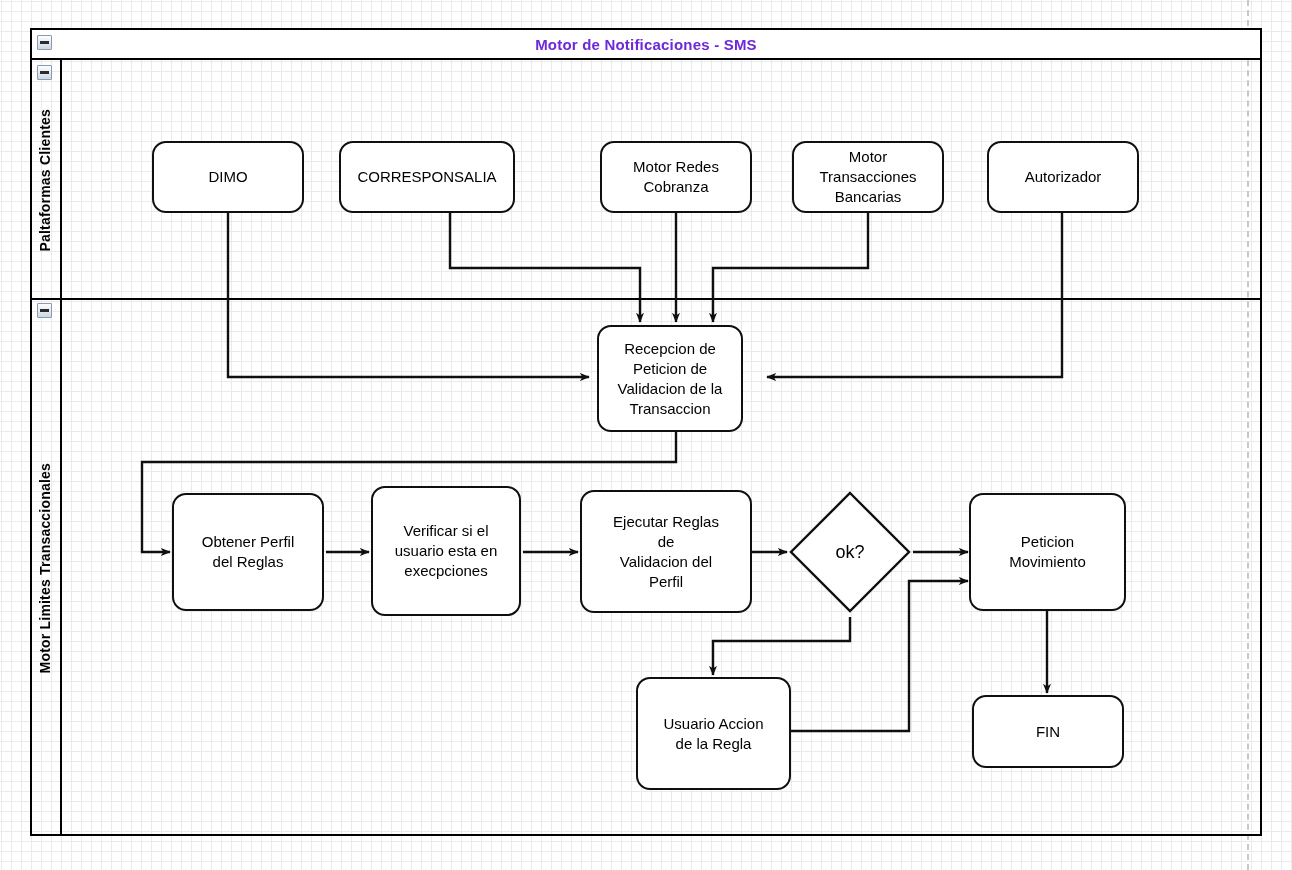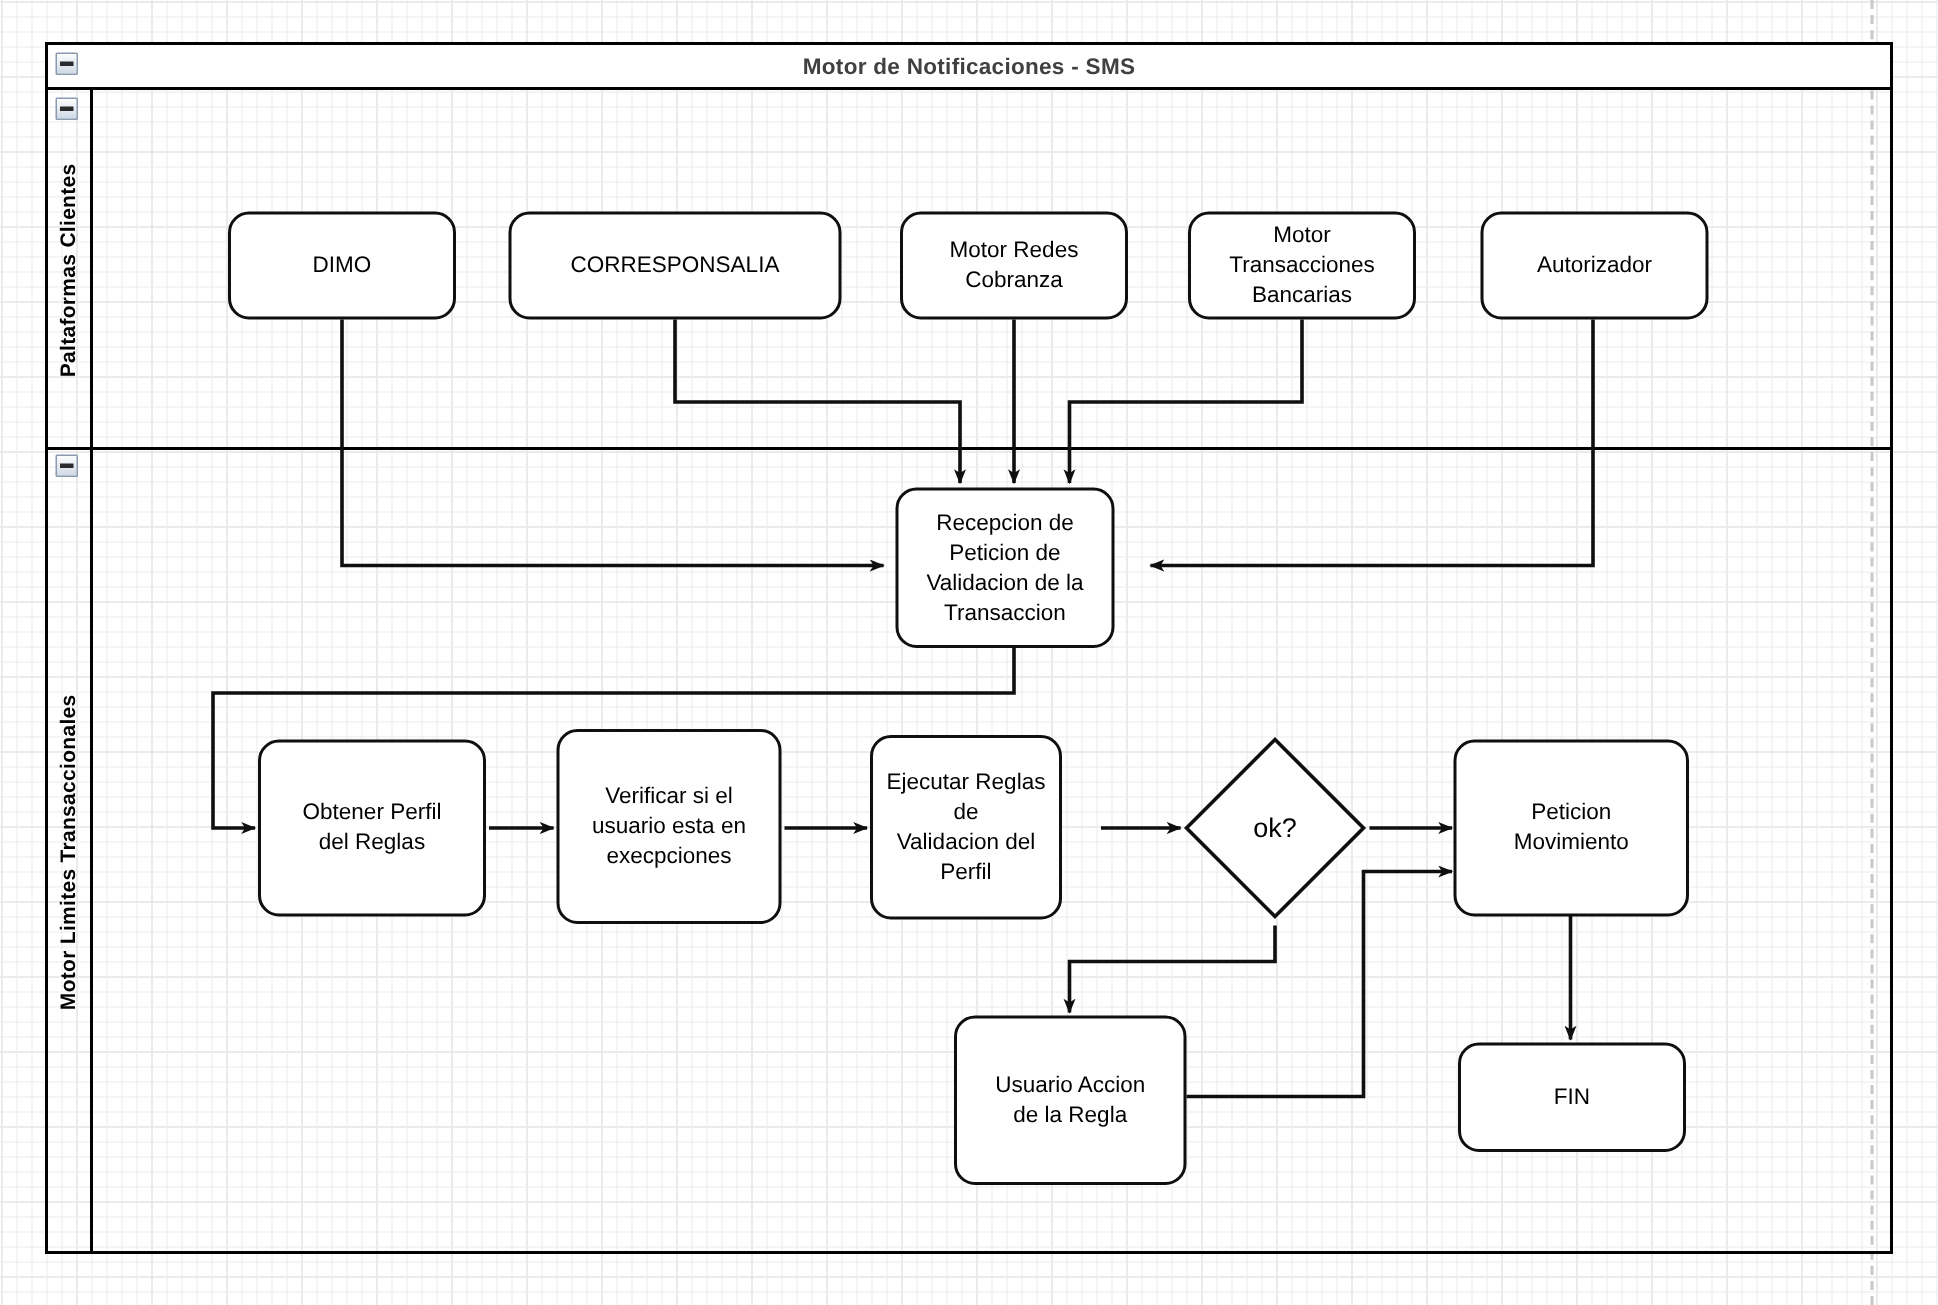--- a/index.html
+++ b/index.html
@@ -37,21 +37,21 @@
     border: 2px solid #000;
     box-sizing: border-box;
     background: #fff;
     display: flex;
     align-items: center;
     justify-content: center;
   }
   .pool-title-text {
     font-size: 15px;
     font-weight: bold;
-    color: #404040;
+    color: #6d28d9;
     letter-spacing: .2px;
   }
   .lane {
     position: absolute;
     border: 2px solid #000;
     border-top: none;
     box-sizing: border-box;
     background: transparent;
   }
   .lane-header {
@@ -190,21 +190,21 @@
       <path d="M850,617 L850,641 L713,641 L713,675" marker-end="url(#ah)"></path>
 
       <path d="M791,731 L909,731 L909,581 L968,581" marker-end="url(#ah)"></path>
 
       <path d="M1047,608 L1047,693" marker-end="url(#ah)"></path>
     </g>
   </svg>
 
   <div class="node" style="left:152px; top:141px; width:152px; height:72px;">DIMO</div>
 
-  <div class="node" style="left:339px; top:141px; width:222px; height:72px;">CORRESPONSALIA</div>
+  <div class="node" style="left:339px; top:141px; width:176px; height:72px;">CORRESPONSALIA</div>
 
   <div class="node" style="left:600px; top:141px; width:152px; height:72px;">Motor Redes
 Cobranza</div>
 
   <div class="node" style="left:792px; top:141px; width:152px; height:72px;">Motor
 Transacciones
 Bancarias</div>
 
   <div class="node" style="left:987px; top:141px; width:152px; height:72px;">Autorizador</div>
 
@@ -213,21 +213,21 @@
 Validacion de la
 Transaccion</div>
 
   <div class="node" style="left:172px; top:493px; width:152px; height:118px;">Obtener Perfil
 del Reglas</div>
 
   <div class="node" style="left:371px; top:486px; width:150px; height:130px;">Verificar si el
 usuario esta en
 execpciones</div>
 
-  <div class="node" style="left:580px; top:490px; width:128px; height:123px;">Ejecutar Reglas
+  <div class="node" style="left:580px; top:490px; width:172px; height:123px;">Ejecutar Reglas
 de
 Validacion del
 Perfil</div>
 
   <div class="decision" style="left:789px; top:491px; width:122px; height:122px;">
     <svg class="dmshape" viewBox="0 0 122 122">
       <polygon points="61,2 120,61 61,120 2,61" fill="#ffffff" stroke="#0f0f0f" stroke-width="2.4"></polygon>
     </svg>
     <span class="dmlabel">ok?</span>
   </div>

